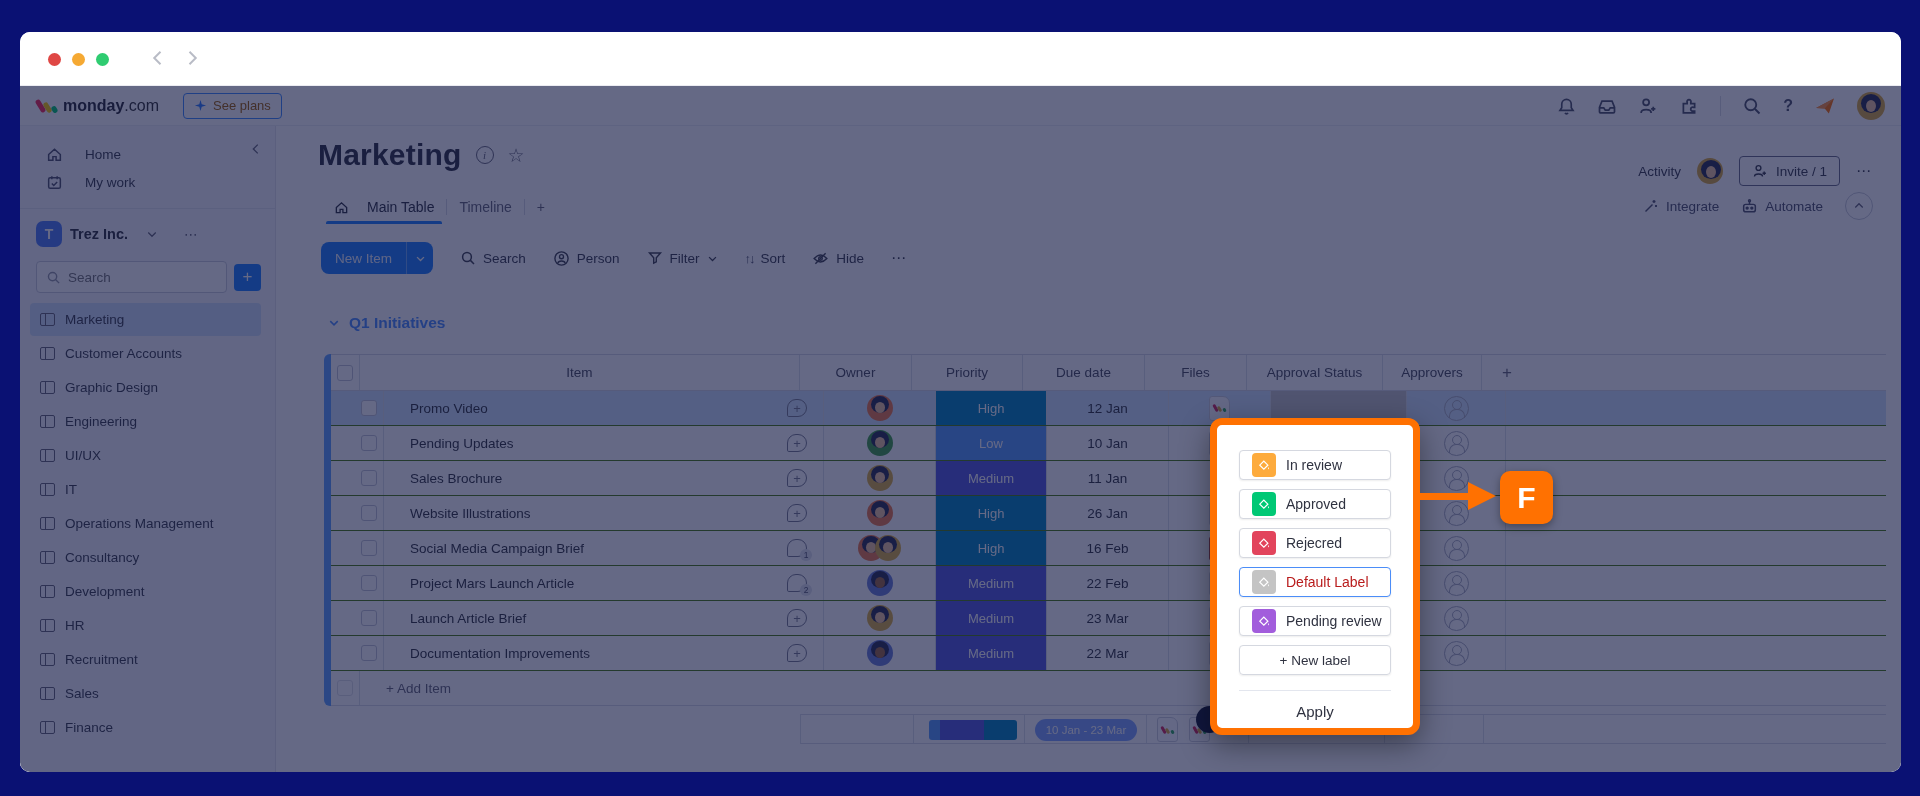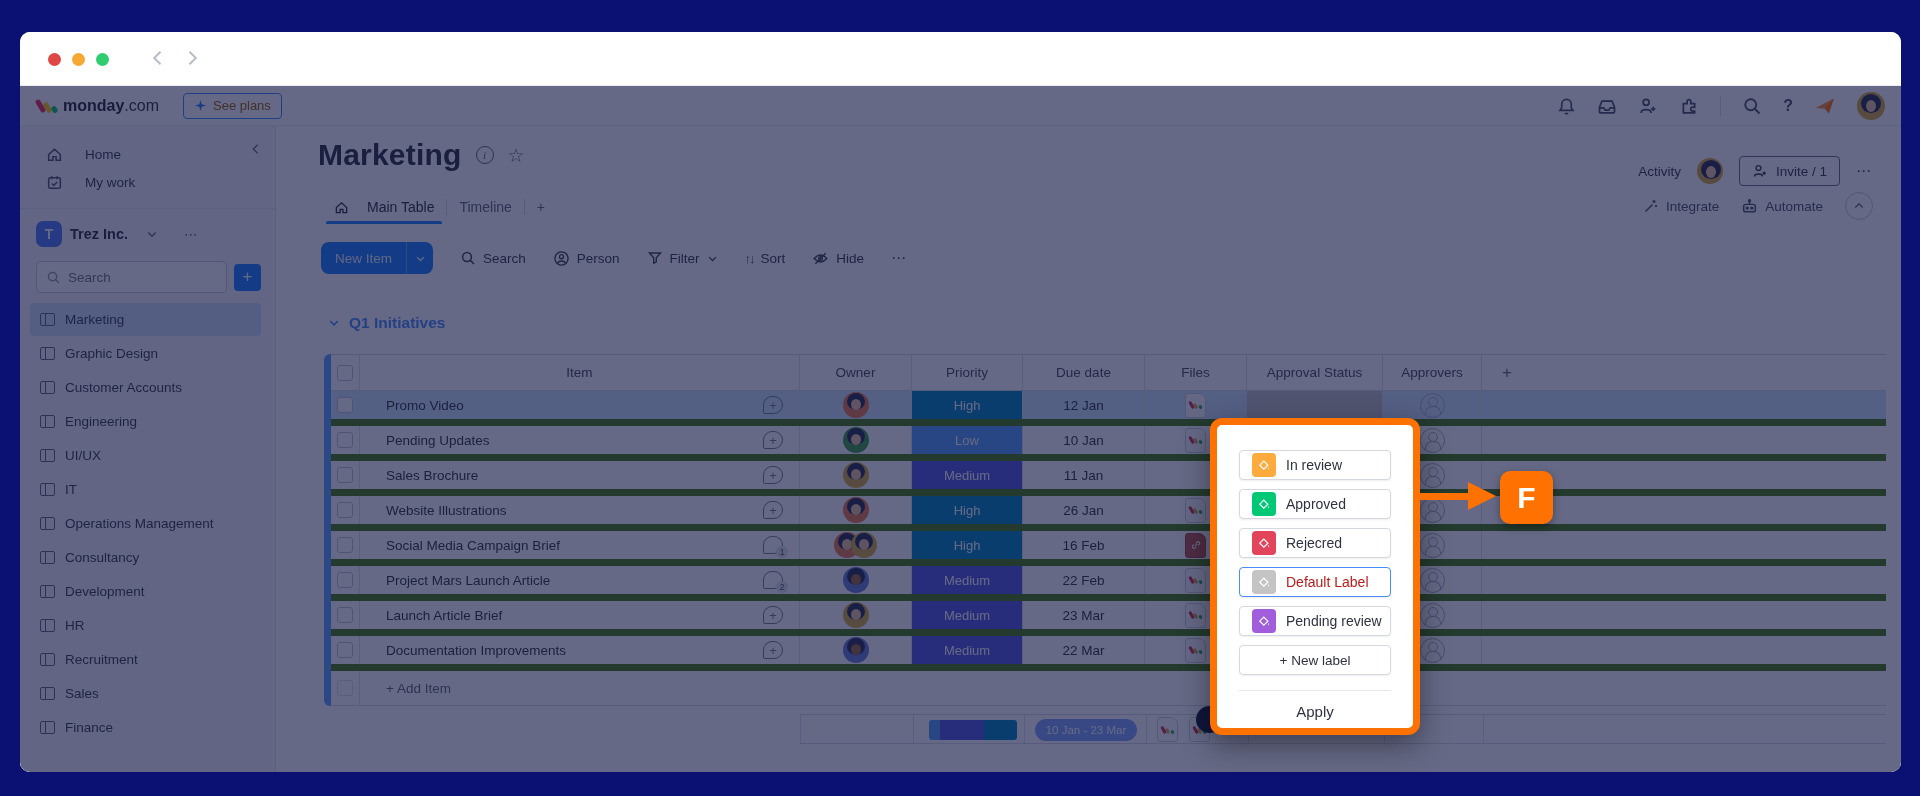--- a/index.html
+++ b/index.html
@@ -81,21 +81,21 @@
   .ni-arrow { background:#2080ff; border-left:1px solid rgba(255,255,255,.35); width:27px; display:flex; align-items:center; justify-content:center; color:#fff; }
   .tb-item { display:flex; align-items:center; gap:7px; cursor:pointer; }
   .sort-glyph { font-size:13px; letter-spacing:-2px; color:#50536a; }
 
   
   .group-title { position:absolute; left:308px; top:228px; display:flex; align-items:center; gap:9px; color:#4d8dff; font-weight:700; font-size:15.5px; cursor:pointer; }
   .table { position:absolute; left:304px; top:268px; width:1562px; }
   .strip { position:absolute; left:0; top:0; width:7px; height:352px; background:#5fa2ff; border-radius:6px 0 0 6px; }
   .grid { display:grid; grid-template-columns:29px 440px 112px 111px 122px 102px 136px 99px 1fr; margin-left:7px; }
   .thead { height:37px; border-top:1px solid #d4d7e2; border-bottom:1px solid #d4d7e2; font-size:13.5px; color:#4b4e5c; }
-  .trow { height:35px; border-bottom:7px solid #4d7c0f; font-size:13.5px; color:#33363f; background:#fff; }
+  .trow { height:35px; border-bottom:1px solid #4d7c0f; font-size:13.5px; color:#33363f; background:#fff;padding-left:24px; }
   .trow.sel { background:#cfe4fb; }
   .cell { display:flex; align-items:center; justify-content:center; border-right:1px solid #dcdfe9; height:100%; overflow:hidden; }
   .cell:last-child { border-right:none; }
   .cell.item { justify-content:flex-start; padding-left:26px; position:relative; }
   .checkbox { width:16px; height:16px; background:#fff; border:1px solid #c3c6d4; border-radius:3px; }
   .chat { position:absolute; right:16px; width:20px; height:18px; border:1.5px solid #7a7e90; border-radius:10px 10px 10px 2px; color:#7a7e90; display:flex; align-items:center; justify-content:center; font-size:13px; line-height:1; }
   .chat .cbadge { position:absolute; right:-6px; bottom:-5px; width:12px; height:12px; border-radius:50%; background:#dfe2ec; color:#50536a; font-size:8.5px; display:flex; align-items:center; justify-content:center; }
   .avatar { width:26px; height:26px; border-radius:50%; position:relative; overflow:hidden; flex:none; }
   .avatar::before { content:""; position:absolute; left:4px; top:1px; width:18px; height:17px; border-radius:50%; background:#2a2f52; }
   .avatar::after { content:""; position:absolute; left:8px; top:7px; width:10px; height:11px; border-radius:50%; background:#eec49c; }
@@ -290,25 +290,25 @@
         </div>
         <span class="add-blue">+</span>
       </div>
       <div class="boards">
         <div class="board-row sel">
               <span class="board-ic"></span>
               <span>Marketing</span>
             </div>
         <div class="board-row">
               <span class="board-ic"></span>
+              <span>Customer Accounts</span>
+            </div>
+        <div class="board-row">
+              <span class="board-ic"></span>
               <span>Graphic Design</span>
-            </div>
-        <div class="board-row">
-              <span class="board-ic"></span>
-              <span>Customer Accounts</span>
             </div>
         <div class="board-row">
               <span class="board-ic"></span>
               <span>Engineering</span>
             </div>
         <div class="board-row">
               <span class="board-ic"></span>
               <span>UI/UX</span>
             </div>
         <div class="board-row">

